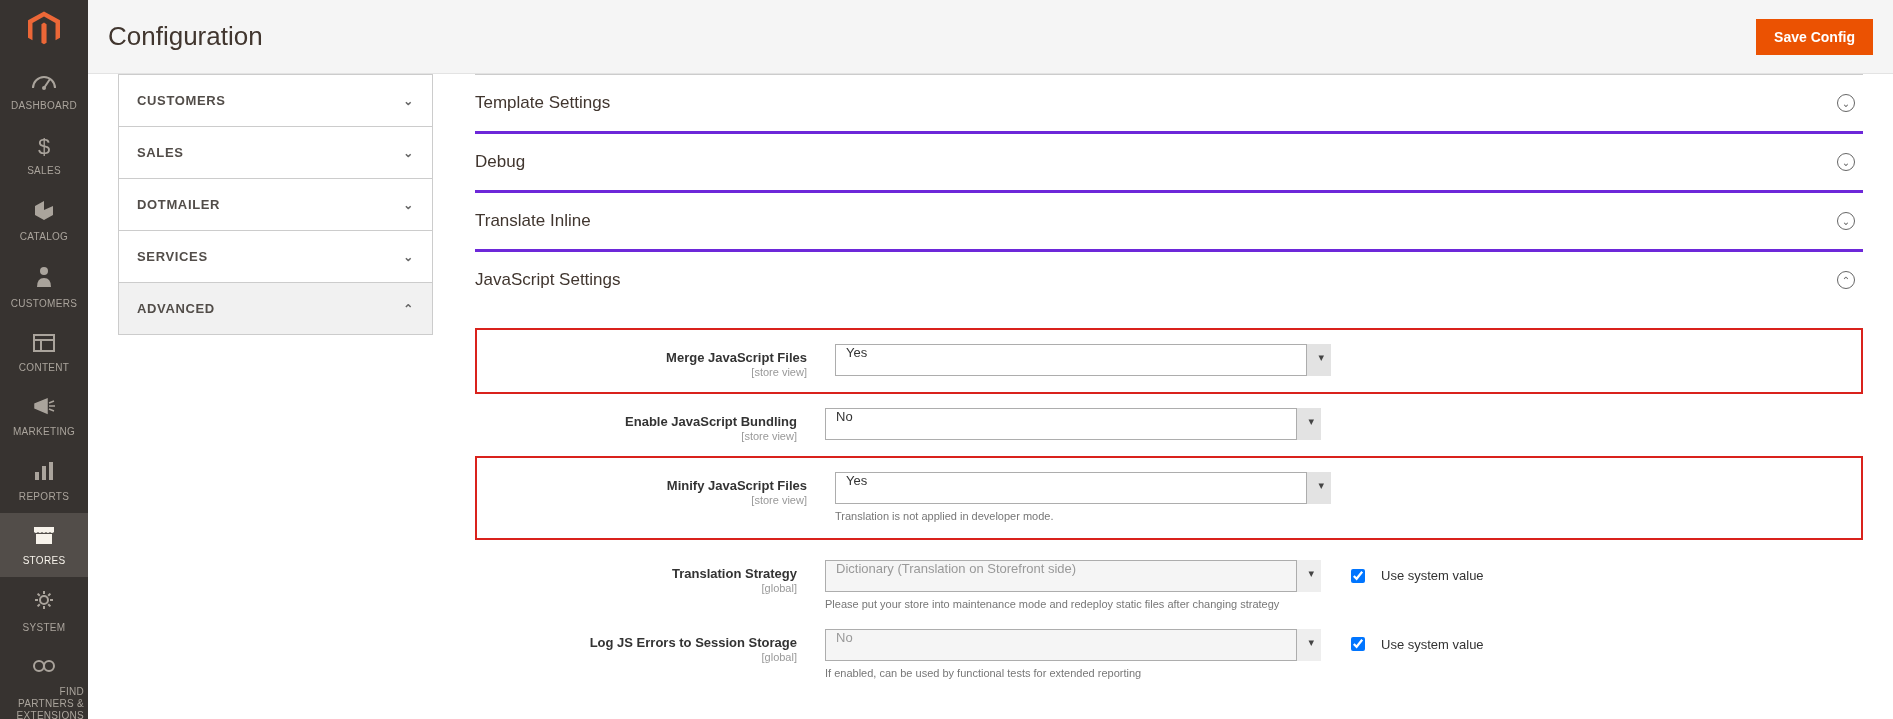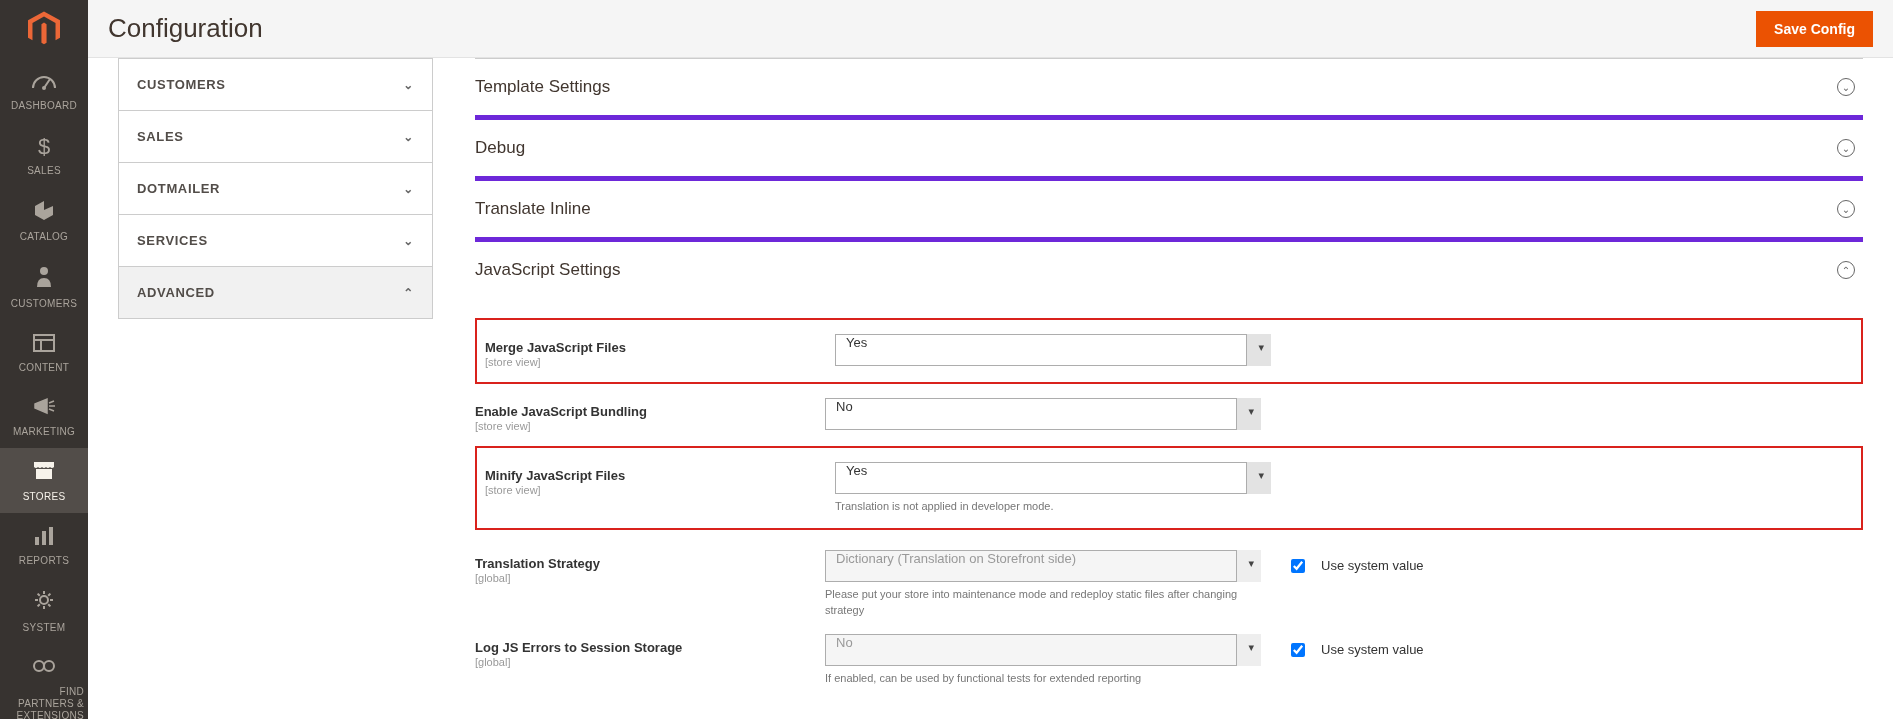--- a/index.html
+++ b/index.html
@@ -10,50 +10,50 @@
 .nav-sidebar { width: 88px; background: #373330; color: #aaa49c; display: flex; flex-direction: column; align-items: stretch; }
 .nav-sidebar .logo { height: 58px; display: flex; align-items: center; justify-content: center; background: #373330; }
 .nav-sidebar .nav-item { display: flex; flex-direction: column; align-items: center; justify-content: center; padding: 12px 4px 10px; cursor: pointer; color: #aaa49c; font-size: 10px; text-align: center; line-height: 1.2; }
 .nav-sidebar .nav-item.active { background: #524d49; color: #f7f3eb; }
 .nav-sidebar .nav-item .icon { font-size: 22px; margin-bottom: 4px; }
 .nav-sidebar .nav-item.active .icon { color: #f7f3eb; }
 .nav-sidebar .nav-item .lbl { letter-spacing: 0.03em; text-align: right; }
 
 
 .main { flex: 1; display: flex; flex-direction: column; }
-.top-bar { background: #f5f5f5; border-bottom: 1px solid #e3e3e3; height: 58px; display: flex; align-items: center; padding: 0 20px; }
+.top-bar { background: #f5f5f5; border-bottom: 1px solid #e3e3e3; height: 74px; display: flex; align-items: center; padding: 0 20px; }
 .top-bar h1 { font-size: 26px; font-weight: 400; color: #41362f; }
 .top-bar .spacer { flex: 1; }
 .save-btn { background: #eb5202; color: #fff; border: none; padding: 10px 18px; font-size: 14px; font-weight: 600; cursor: pointer; margin-left: 18px; }
 
 .content { flex: 1; display: flex; padding: 0; }
 
 
 .config-tabs { width: 357px; padding: 0 12px 0 30px; }
 .config-tabs-inner { border: 1px solid #ccc; border-top: none; background: #fff; }
 .tab-group { border-top: 1px solid #ccc; }
 .tab-group-header { display: flex; align-items: center; justify-content: space-between; padding: 18px 18px; font-size: 13px; font-weight: 600; letter-spacing: 0.05em; color: #524d49; cursor: pointer; background: #fff; }
 .tab-group-header.expanded { background: #f1f1f1; }
 .tab-group-header .chev { font-size: 12px; color: #666; }
 .tab-sub { background: #f5f5f5; }
 .tab-sub-item { padding: 14px 22px; font-size: 14px; color: #41362f; cursor: pointer; }
 .tab-sub-item.active { background: #fff; border-left: 3px solid #eb5202; font-weight: 400; padding-left: 19px; }
 
 
 .config-form { flex: 1; padding: 0 30px 40px 30px; }
-.section-head { display: flex; align-items: center; justify-content: space-between; padding: 18px 8px 18px 0; border-bottom: 5px solid #6d28d9; cursor: pointer; }
+.section-head { display: flex; align-items: center; justify-content: space-between; padding: 18px 8px 18px 0; border-bottom: 3px solid #6d28d9; cursor: pointer; }
 .section-head .title { font-size: 17px; font-weight: 400; color: #41362f; }
 .section-head .chev-circle { width: 18px; height: 18px; border: 1px solid #666; border-radius: 50%; display: flex; align-items: center; justify-content: center; font-size: 10px; color: #666; }
 .section-body { padding: 20px 0 10px 0; }
 
 .field-row { display: flex; align-items: flex-start; padding: 8px 0; }
-.field-label { width: 350px; text-align: left; padding-right: 28px; padding-top: 6px; }
+.field-label { width: 350px; text-align: right; padding-right: 28px; padding-top: 6px; }
 .field-label .lbl { font-size: 13px; color: #333; font-weight: 600; }
 .field-label .scope { font-size: 11px; color: #999; display: block; margin-top: 1px; }
-.field-control { width: 436px; }
+.field-control { width: 496px; }
 .field-control select, .field-control .fake-select { width: 100%; height: 32px; border: 1px solid #adadad; background: #fff; padding: 0 26px 0 10px; font-size: 13px; color: #333; appearance: none; position: relative; }
 .select-wrap { position: relative; }
 .select-wrap::after { content: ''; position: absolute; right: 0; top: 0; width: 24px; height: 32px; border-left: 1px solid #adadad; background: #e3e3e3; pointer-events: none; }
 .select-wrap::before { content: '▾'; position: absolute; right: 7px; top: 7px; font-size: 11px; color: #444; z-index: 2; pointer-events: none; }
 .select-wrap.disabled::after { background: #eee; }
 .select-wrap.disabled .fake-select { background: #f5f5f5; color: #999; }
 .field-help { font-size: 11px; color: #777; margin-top: 5px; line-height: 1.4; }
 .field-suffix { padding-left: 30px; padding-top: 8px; display: flex; align-items: center; gap: 16px; font-size: 13px; color: #333; }
 .field-suffix input[type=checkbox] { width: 14px; height: 14px; }
 
@@ -100,33 +100,33 @@
             <line x1="8" y1="6" x2="8" y2="17" stroke="#aaa49c" stroke-width="2"></line>
           </svg></span>
       <span class="lbl">CONTENT</span>
     </div>
     <div class="nav-item">
       <span class="icon"><svg width="24" height="20" viewBox="0 0 24 20">
             <path fill="#aaa49c" d="M3 8 L15 3 L15 17 L3 12 Z M17 7 L22 5 M17 10 L23 10 M17 13 L22 15" stroke="#aaa49c" stroke-width="1.5"></path>
           </svg></span>
       <span class="lbl">MARKETING</span>
     </div>
-    <div class="nav-item active">
-      <span class="icon"><svg width="24" height="20" viewBox="0 0 24 20">
-            <path fill="#f7f3eb" d="M2 2 L22 2 L22 7 Q20 9 18 7 Q16 9 14 7 Q12 9 10 7 Q8 9 6 7 Q4 9 2 7 Z M4 9 L4 19 L20 19 L20 9"></path>
-          </svg></span>
-      <span class="lbl">STORES</span>
-    </div>
     <div class="nav-item">
       <span class="icon"><svg width="20" height="18" viewBox="0 0 20 18">
             <rect x="1" y="10" width="4" height="8" fill="#aaa49c"></rect>
             <rect x="8" y="4" width="4" height="14" fill="#aaa49c"></rect>
             <rect x="15" y="0" width="4" height="18" fill="#aaa49c"></rect>
           </svg></span>
       <span class="lbl">REPORTS</span>
+    </div>
+    <div class="nav-item active">
+      <span class="icon"><svg width="24" height="20" viewBox="0 0 24 20">
+            <path fill="#f7f3eb" d="M2 2 L22 2 L22 7 Q20 9 18 7 Q16 9 14 7 Q12 9 10 7 Q8 9 6 7 Q4 9 2 7 Z M4 9 L4 19 L20 19 L20 9"></path>
+          </svg></span>
+      <span class="lbl">STORES</span>
     </div>
     <div class="nav-item">
       <span class="icon"><svg width="22" height="22" viewBox="0 0 22 22">
             <circle cx="11" cy="11" r="4" fill="none" stroke="#aaa49c" stroke-width="2"></circle>
             <path fill="none" stroke="#aaa49c" stroke-width="2" d="M11 2 L11 5 M11 17 L11 20 M2 11 L5 11 M17 11 L20 11 M4.6 4.6 L6.8 6.8 M15.2 15.2 L17.4 17.4 M4.6 17.4 L6.8 15.2 M15.2 6.8 L17.4 4.6"></path>
           </svg></span>
       <span class="lbl">SYSTEM</span>
     </div>
     <div class="nav-item">
       <span class="icon"><svg width="24" height="20" viewBox="0 0 24 20">

